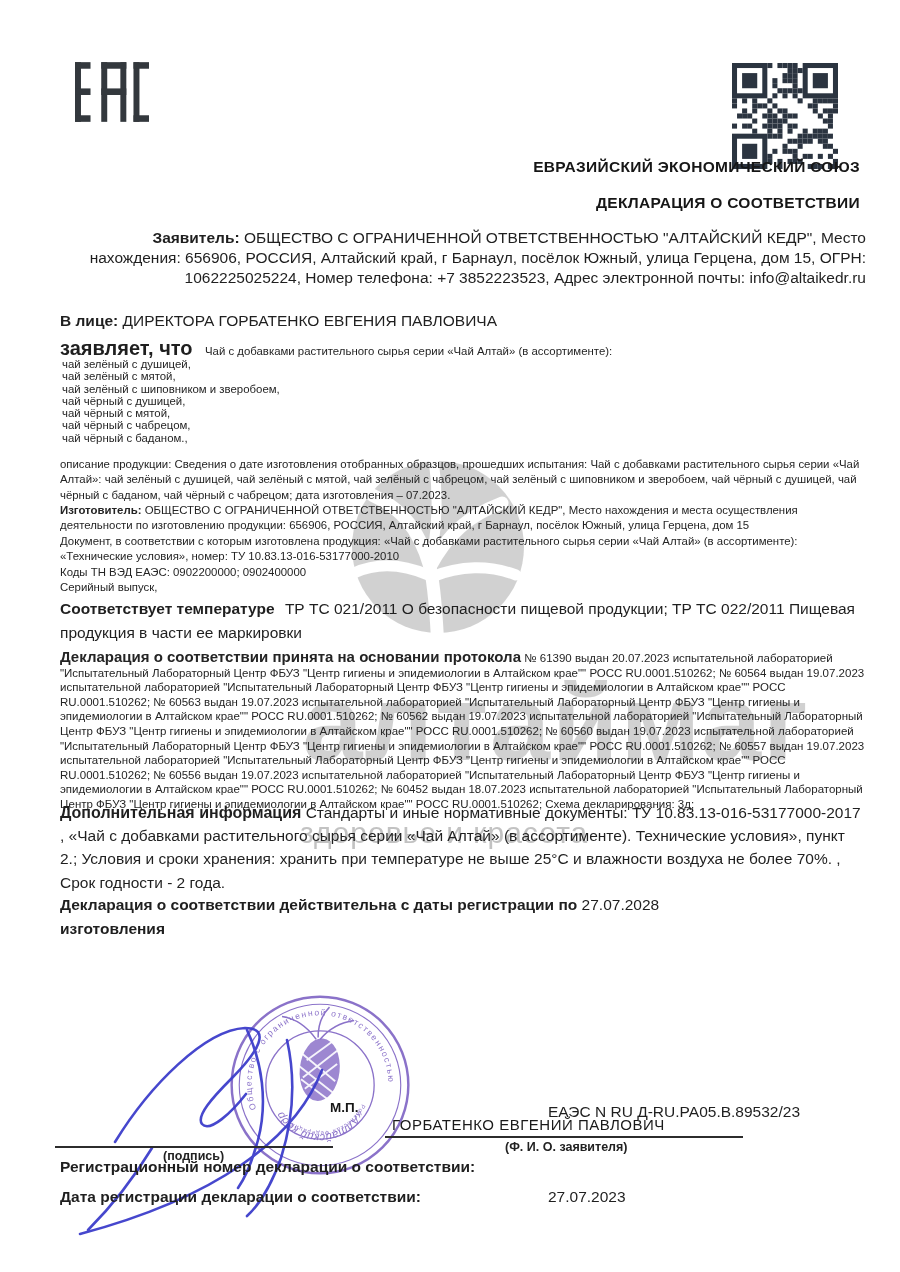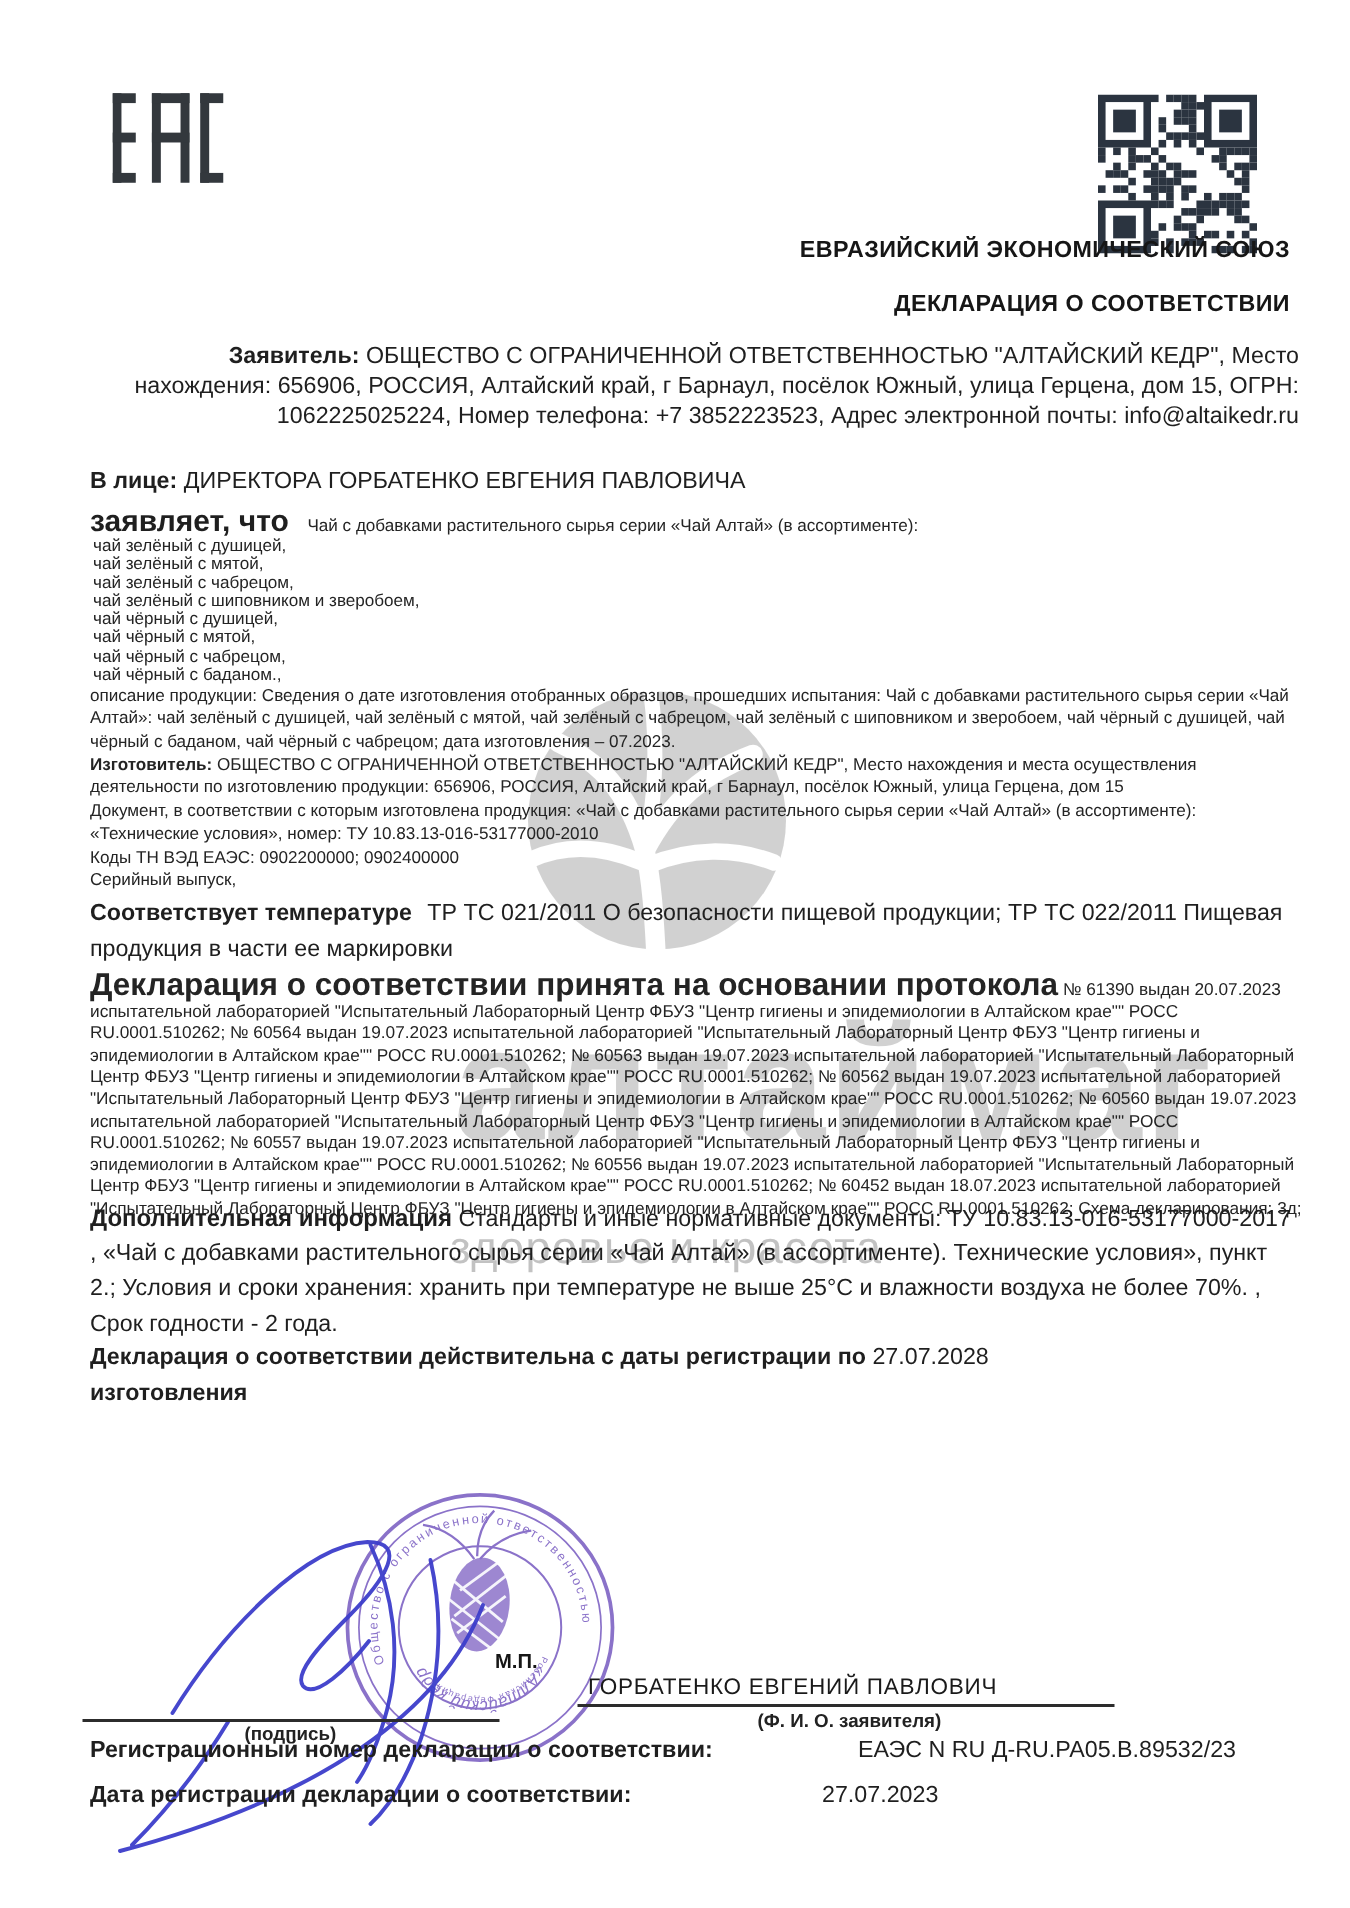--- a/index.html
+++ b/index.html
@@ -207,21 +207,20 @@
     <span>ДИРЕКТОРА ГОРБАТЕНКО ЕВГЕНИЯ ПАВЛОВИЧА</span>
   </div>
 
   <div class="abs" style="left:60px;top:337px;width:806px;">
     <span class="b" style="font-size:20px;">заявляет, что</span>
     <span class="small-txt" style="margin-left:8px;">Чай с добавками растительного сырья серии «Чай Алтай» (в ассортименте):</span>
   </div>
   <div class="abs small-txt" style="left:62px;top:358px;width:700px;line-height:12.3px;">
       <div>чай зелёный с душицей,</div>
       <div>чай зелёный с мятой,</div>
-      <div>чай зелёный с чабрецом,</div>
       <div>чай зелёный с шиповником и зверобоем,</div>
       <div>чай чёрный с душицей,</div>
       <div>чай чёрный с мятой,</div>
       <div>чай чёрный с чабрецом,</div>
       <div>чай чёрный с баданом.,</div>
     </div>
   <div class="abs small-txt" style="left:60px;top:457px;width:806px;">описание продукции: Сведения о дате изготовления отобранных образцов, прошедших испытания: Чай с добавками растительного сырья серии «Чай Алтай»: чай зелёный с душицей, чай зелёный с мятой, чай зелёный с чабрецом, чай зелёный с шиповником и зверобоем, чай чёрный с душицей, чай чёрный с баданом, чай чёрный с чабрецом; дата изготовления – 07.2023.</div>
   <div class="abs small-txt" style="left:60px;top:503px;width:806px;">
     <span class="b">Изготовитель:</span>
     <span>ОБЩЕСТВО С ОГРАНИЧЕННОЙ ОТВЕТСТВЕННОСТЬЮ "АЛТАЙСКИЙ КЕДР", Место нахождения и места осуществления деятельности по изготовлению продукции: 656906, РОССИЯ, Алтайский край, г Барнаул, посёлок Южный, улица Герцена, дом 15</span>
@@ -229,21 +228,21 @@
   <div class="abs small-txt" style="left:60px;top:534px;width:806px;">Документ, в соответствии с которым изготовлена продукция: «Чай с добавками растительного сырья серии «Чай Алтай» (в ассортименте): «Технические условия», номер: ТУ 10.83.13-016-53177000-2010</div>
   <div class="abs small-txt" style="left:60px;top:565px;width:806px;">Коды ТН ВЭД ЕАЭС: 0902200000; 0902400000</div>
   <div class="abs small-txt" style="left:60px;top:580px;width:806px;">Серийный выпуск,</div>
 
   <div class="abs body-txt" style="left:60px;top:597px;width:806px;line-height:24px;">
     <span class="b">Соответствует температуре</span>
     <span style="margin-left:6px;">ТР ТС 021/2011 О безопасности пищевой продукции; ТР ТС 022/2011 Пищевая продукция в части ее маркировки</span>
   </div>
 
   <div class="abs" style="left:60px;top:650px;width:808px;font-size:11.5px;line-height:14.6px;color:#242424;">
-    <span class="b" style="font-size:21px;">Декларация о соответствии принята на основании протокола</span>
+    <span class="b" style="font-size:15px;">Декларация о соответствии принята на основании протокола</span>
     <span>№ 61390 выдан 20.07.2023 испытательной лабораторией "Испытательный Лабораторный Центр ФБУЗ "Центр гигиены и эпидемиологии в Алтайском крае"" РОСС RU.0001.510262; № 60564 выдан 19.07.2023 испытательной лабораторией "Испытательный Лабораторный Центр ФБУЗ "Центр гигиены и эпидемиологии в Алтайском крае"" РОСС RU.0001.510262; № 60563 выдан 19.07.2023 испытательной лабораторией "Испытательный Лабораторный Центр ФБУЗ "Центр гигиены и эпидемиологии в Алтайском крае"" РОСС RU.0001.510262; № 60562 выдан 19.07.2023 испытательной лабораторией "Испытательный Лабораторный Центр ФБУЗ "Центр гигиены и эпидемиологии в Алтайском крае"" РОСС RU.0001.510262; № 60560 выдан 19.07.2023 испытательной лабораторией "Испытательный Лабораторный Центр ФБУЗ "Центр гигиены и эпидемиологии в Алтайском крае"" РОСС RU.0001.510262; № 60557 выдан 19.07.2023 испытательной лабораторией "Испытательный Лабораторный Центр ФБУЗ "Центр гигиены и эпидемиологии в Алтайском крае"" РОСС RU.0001.510262; № 60556 выдан 19.07.2023 испытательной лабораторией "Испытательный Лабораторный Центр ФБУЗ "Центр гигиены и эпидемиологии в Алтайском крае"" РОСС RU.0001.510262; № 60452 выдан 18.07.2023 испытательной лабораторией "Испытательный Лабораторный Центр ФБУЗ "Центр гигиены и эпидемиологии в Алтайском крае"" РОСС RU.0001.510262; Схема декларирования: 3д;</span>
   </div>
 
   <div class="abs body-txt" style="left:60px;top:801px;width:806px;line-height:23.2px;">
     <span class="b" style="font-size:16px;">Дополнительная информация</span>
     <span>Стандарты и иные нормативные документы: ТУ 10.83.13-016-53177000-2017 , «Чай с добавками растительного сырья серии «Чай Алтай» (в ассортименте). Технические условия», пункт 2.; Условия и сроки хранения: хранить при температуре не выше 25°С и влажности воздуха не более 70%. , Срок годности - 2 года.</span>
   </div>
 
   <div class="abs body-txt" style="left:60px;top:893px;width:806px;line-height:24px;">
     <span class="b">Декларация о соответствии действительна с даты регистрации по</span>
@@ -298,17 +297,17 @@
   </svg>
 
   <div class="abs b" style="left:330px;top:1100px;font-size:13.5px;color:#161616;">М.П.</div>
   <div class="abs" style="left:392px;top:1116px;font-size:15px;letter-spacing:.5px;color:#1a1a1a;">ГОРБАТЕНКО ЕВГЕНИЙ ПАВЛОВИЧ</div>
   <div class="abs hline" style="left:385px;top:1136px;width:358px;"></div>
   <div class="abs caption" style="left:505px;top:1140px;">(Ф. И. О. заявителя)</div>
   <div class="abs hline" style="left:55px;top:1146px;width:278px;"></div>
   <div class="abs caption" style="left:163px;top:1149px;">(подпись)</div>
 
   <div class="abs b body-txt" style="left:60px;top:1157px;">Регистрационный номер декларации о соответствии:</div>
-  <div class="abs body-txt" style="left:548px;top:1157px;margin-left:24px;">ЕАЭС N RU Д-RU.РА05.В.89532/23</div>
+  <div class="abs body-txt" style="left:548px;top:1102px;">ЕАЭС N RU Д-RU.РА05.В.89532/23</div>
   <div class="abs b body-txt" style="left:60px;top:1187px;">Дата регистрации декларации о соответствии:</div>
   <div class="abs body-txt" style="left:548px;top:1187px;">27.07.2023</div>
 
 </div>
 
 </body></html>

